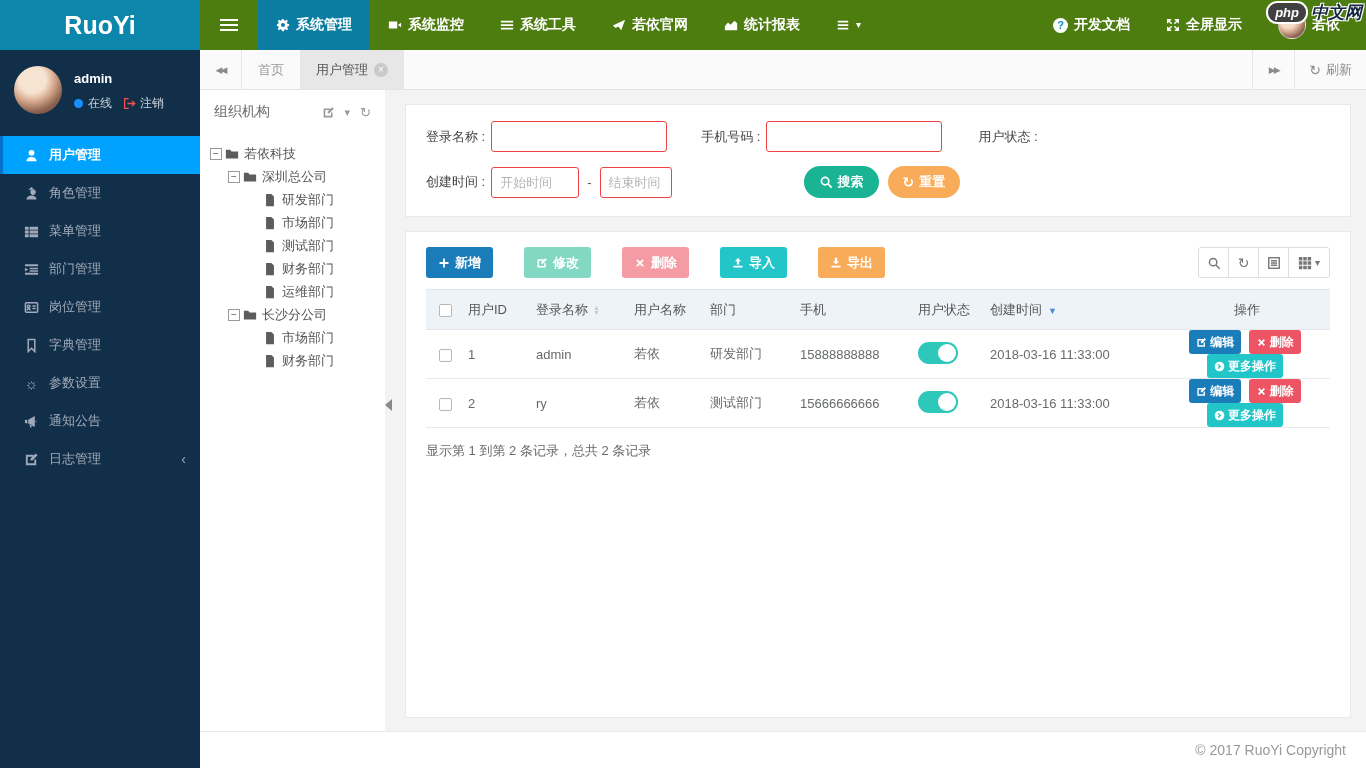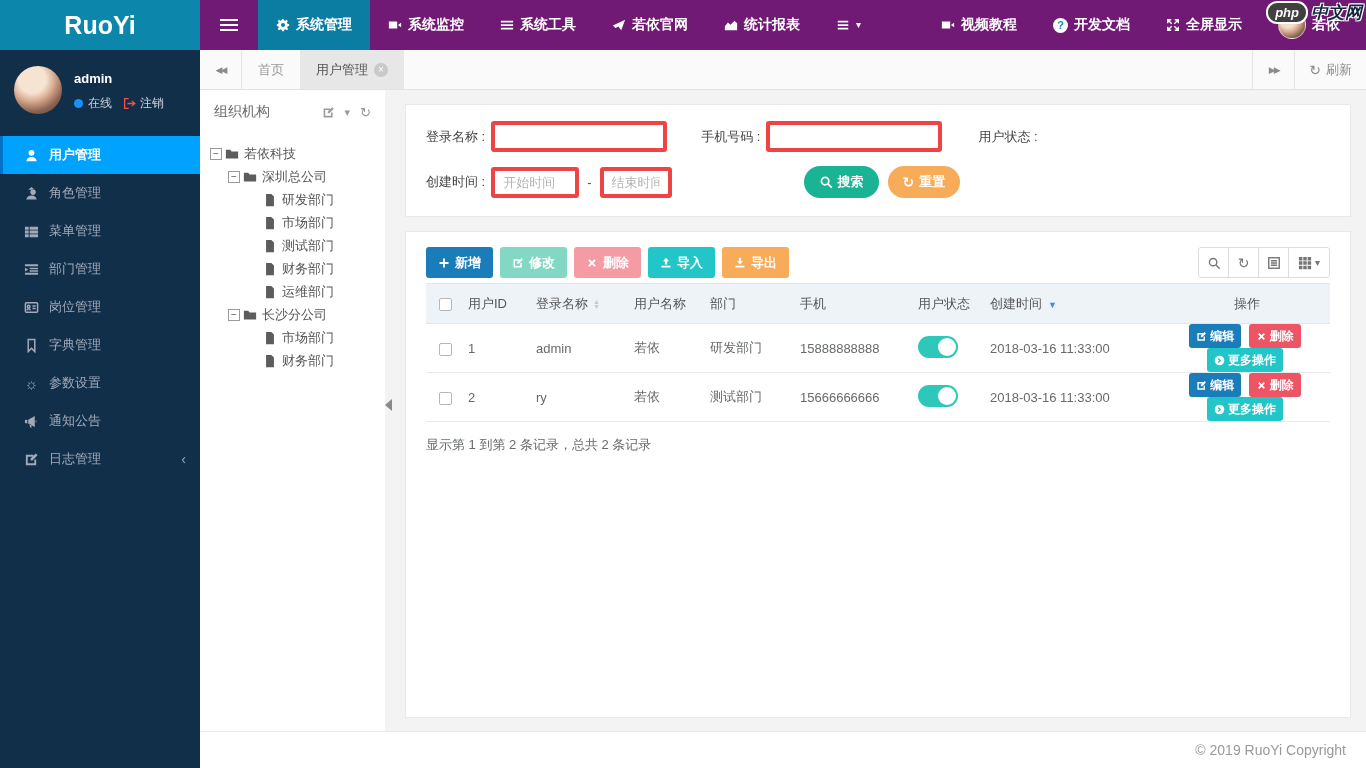--- a/index.html
+++ b/index.html
@@ -1,20 +1,20 @@
 <!DOCTYPE html>
 <html><head>
 <meta charset="utf-8">
 <style>
   * { margin:0; padding:0; box-sizing:border-box; }
   html,body { width:1366px; height:768px; overflow:hidden; }
   body { font-family:"Liberation Sans","DejaVu Sans",sans-serif; font-size:13px; background:#f3f3f4; position:relative; color:#676a6c; }
 
   
-  .navbar { position:absolute; top:0; left:0; width:1366px; height:50px; background:#701a75; z-index:5; }
+  .navbar { position:absolute; top:0; left:0; width:1366px; height:50px; background:#4d7c0f; z-index:5; }
   .brand { position:absolute; left:0; top:0; width:200px; height:50px; line-height:50px; text-align:center; color:#fff; font-size:25px; font-weight:bold; background:#0d86ac; }
   .nav-left { position:absolute; left:200px; top:0; height:50px; display:flex; align-items:stretch; }
   .hamburger-btn { width:58px; display:flex; align-items:center; justify-content:center; cursor:pointer; }
   .bars { width:18px; height:2px; background:#fff; box-shadow:0 -5px 0 #fff, 0 5px 0 #fff; }
   .nav-item { display:flex; align-items:center; gap:6px; padding:0 18px; color:#fff; font-size:14px; font-weight:bold; cursor:pointer; }
   .nav-item.active { background:#0b7da3; }
   .nav-right { position:absolute; right:8px; top:0; height:50px; display:flex; align-items:stretch; }
   .svgi { width:14px; height:14px; fill:currentColor; flex:0 0 auto; }
   .svgi.stroke { fill:none; stroke:currentColor; stroke-width:1.6; }
   .q-circle { width:15px; height:15px; border-radius:50%; background:#fff; color:#0e90b8; font-size:11px; font-weight:bold; display:inline-flex; align-items:center; justify-content:center; }
@@ -65,34 +65,34 @@
   .expander::before { content:"\2212"; }
   .lv1 { padding-left:18px;text-align:center; }
   .lv2 { padding-left:50px; }
 
   
   .main { position:absolute; top:90px; left:385px; width:981px; height:641px; background:#f3f3f4; padding:14px 15px 0 20px; overflow:hidden; }
   .panel { background:#fff; border:1px solid #e7eaec; }
   .search-panel { padding:16px 20px 4px; margin-bottom:14px; }
   .form-row { display:flex; align-items:center; margin-bottom:14px; }
   .f-label { color:#444; margin-right:6px; }
-  .inp { height:31px; border:4px solid #ef4444; border-radius:3px; width:176px; padding:0 8px; font-family:inherit; font-size:13px; color:#555; outline:none; }
+  .inp { height:31px; border:1px solid #ef4444; border-radius:3px; width:176px; padding:0 8px; font-family:inherit; font-size:13px; color:#555; outline:none; }
   .inp::placeholder { color:#b5b5b5; }
   .inp.small { width:88px; }
   .sel { height:31px; border:1px solid #e0e0e0; border-radius:3px; width:200px; padding:0 8px; display:flex; align-items:center; color:#333; cursor:pointer; background:#fff; }
   .sel .caret { margin-left:auto; color:#222; }
   .gap1 { margin-left:34px; } .gap2 { margin-left:36px; }
   .dash { margin:0 8px; color:#555; }
   .pill-btn { height:32px; border:none; border-radius:17px; color:#fff; padding:0 15px; display:inline-flex; align-items:center; gap:5px; font-size:13px; font-family:inherit; cursor:pointer; font-weight:bold; }
   .pill-search { background:#1ab394; margin-left:132px; }
   .pill-reset { background:#f8ac59; margin-left:9px; }
   .ref-glyph { font-size:14px; line-height:1; }
 
   .table-panel { padding:15px 20px; height:487px; }
-  .btn-row { display:flex; margin-bottom:5px; }
+  .btn-row { display:flex; margin-bottom:11px;gap:24px; }
   .btn { height:31px; border:none; border-radius:3px; color:#fff; padding:0 12px; display:inline-flex; align-items:center; gap:5px; font-size:13px; font-family:inherit; font-weight:bold; cursor:pointer; margin-right:7px; }
   .btn .svgi { width:12px; height:12px; }
   .b-add { background:#1b7cba; }
   .b-edit { background:#82d8c3; cursor:default; }
   .b-del { background:#f59ba4; cursor:default; }
   .b-imp { background:#23c6c8; }
   .b-exp { background:#f8ac59; }
   .icon-group { margin-left:auto; display:flex; }
   .ibtn { width:31px; height:31px; border:1px solid #ddd; background:#fff; color:#767676; display:inline-flex; align-items:center; justify-content:center; gap:3px; cursor:pointer; margin-left:-1px; }
   .ibtn:first-child { border-radius:3px 0 0 3px; margin-left:0; }
@@ -157,26 +157,20 @@
       <span>统计报表</span>
     </div>
     <div class="nav-item">
       <svg class="svgi" viewBox="0 0 16 16">
           <path d="M2 3h12v2H2zM2 7h12v2H2zM2 11h12v2H2z"></path>
         </svg>
       <span class="caret">▾</span>
     </div>
   </div>
   <div class="nav-right">
-    <div class="nav-item">
-      <svg class="svgi" viewBox="0 0 16 16">
-          <path d="M1 4h9.5v8H1zM11.3 8l3.7-2.6v5.2z"></path>
-        </svg>
-      <span>视频教程</span>
-    </div>
     <div class="nav-item">
       <span class="q-circle">?</span>
       <span>开发文档</span>
     </div>
     <div class="nav-item">
       <svg class="svgi stroke" viewBox="0 0 16 16">
           <path d="M6 2H2v4M10 2h4v4M14 10v4h-4M6 14H2v-4M2 2l4.5 4.5M14 2 9.5 6.5M14 14 9.5 9.5M2 14l4.5-4.5"></path>
         </svg>
       <span>全屏显示</span>
     </div>
@@ -539,14 +533,14 @@
           </td>
         </tr>
       </tbody>
     </table>
 
     <div class="pag-info">显示第 1 到第 2 条记录，总共 2 条记录</div>
   </div>
 </div>
 
 <div class="footer">
-  <span>© 2019 RuoYi Copyright</span>
+  <span>© 2017 RuoYi Copyright</span>
 </div>
 
 </body></html>

